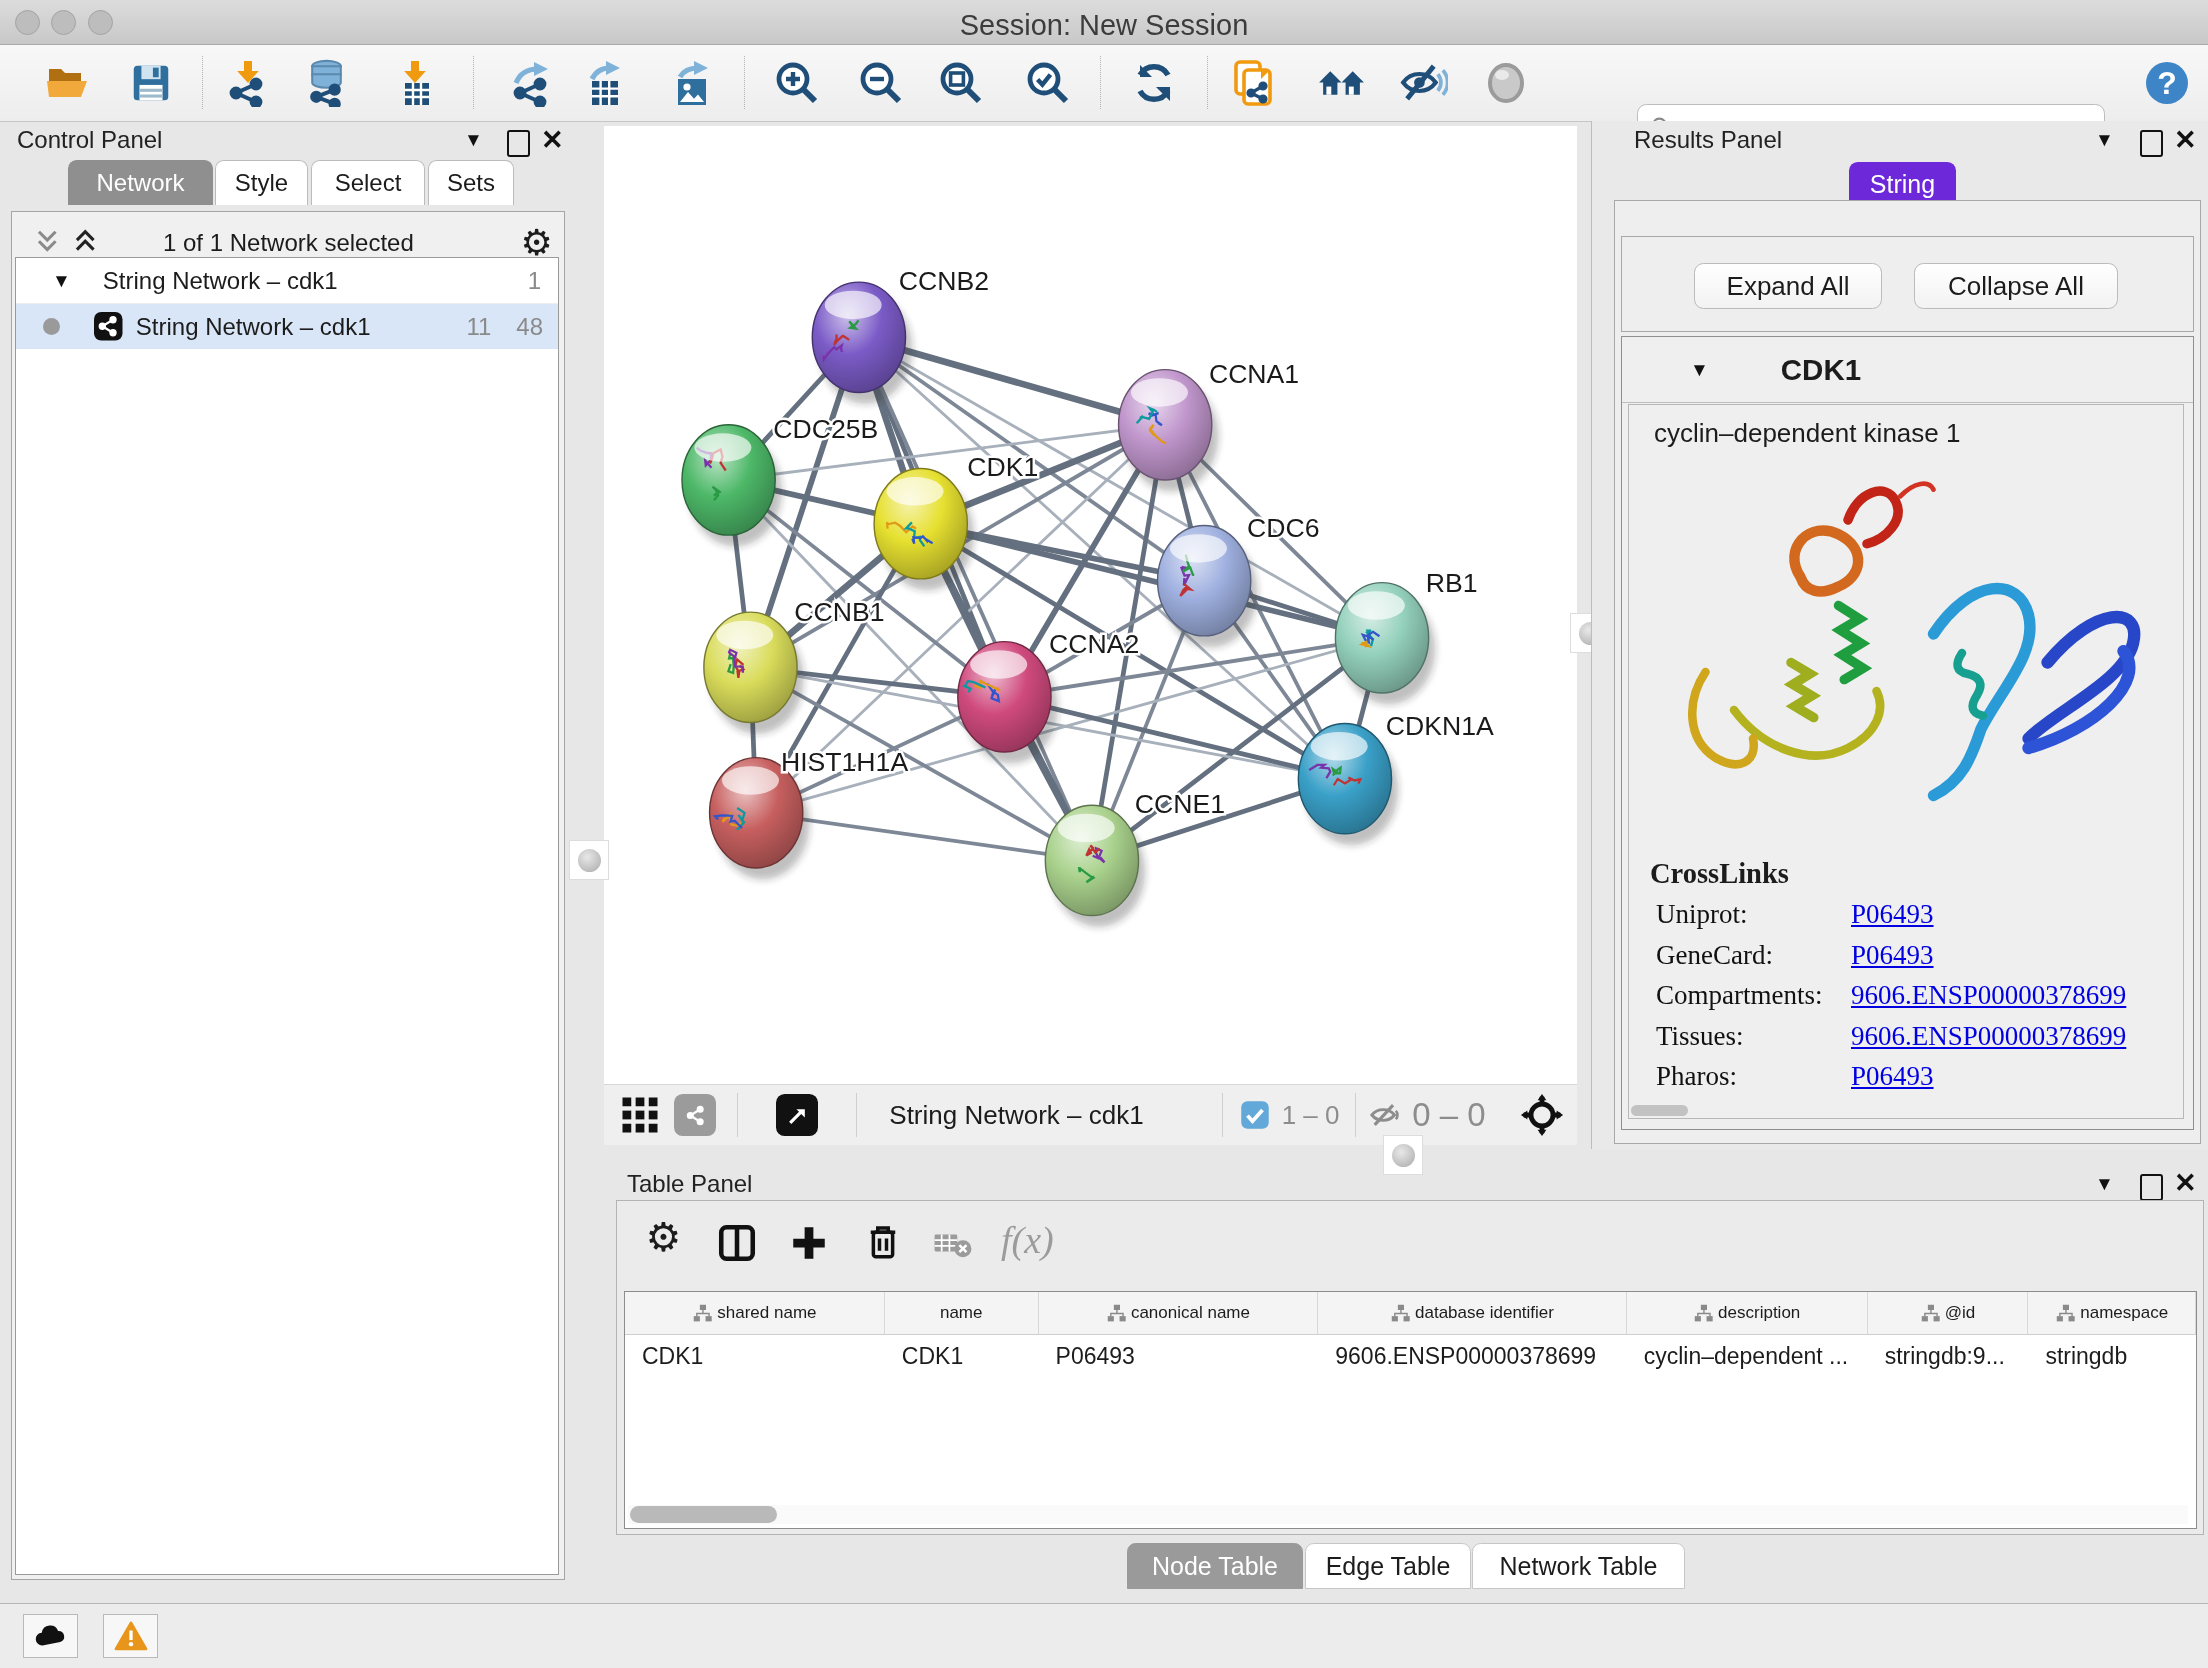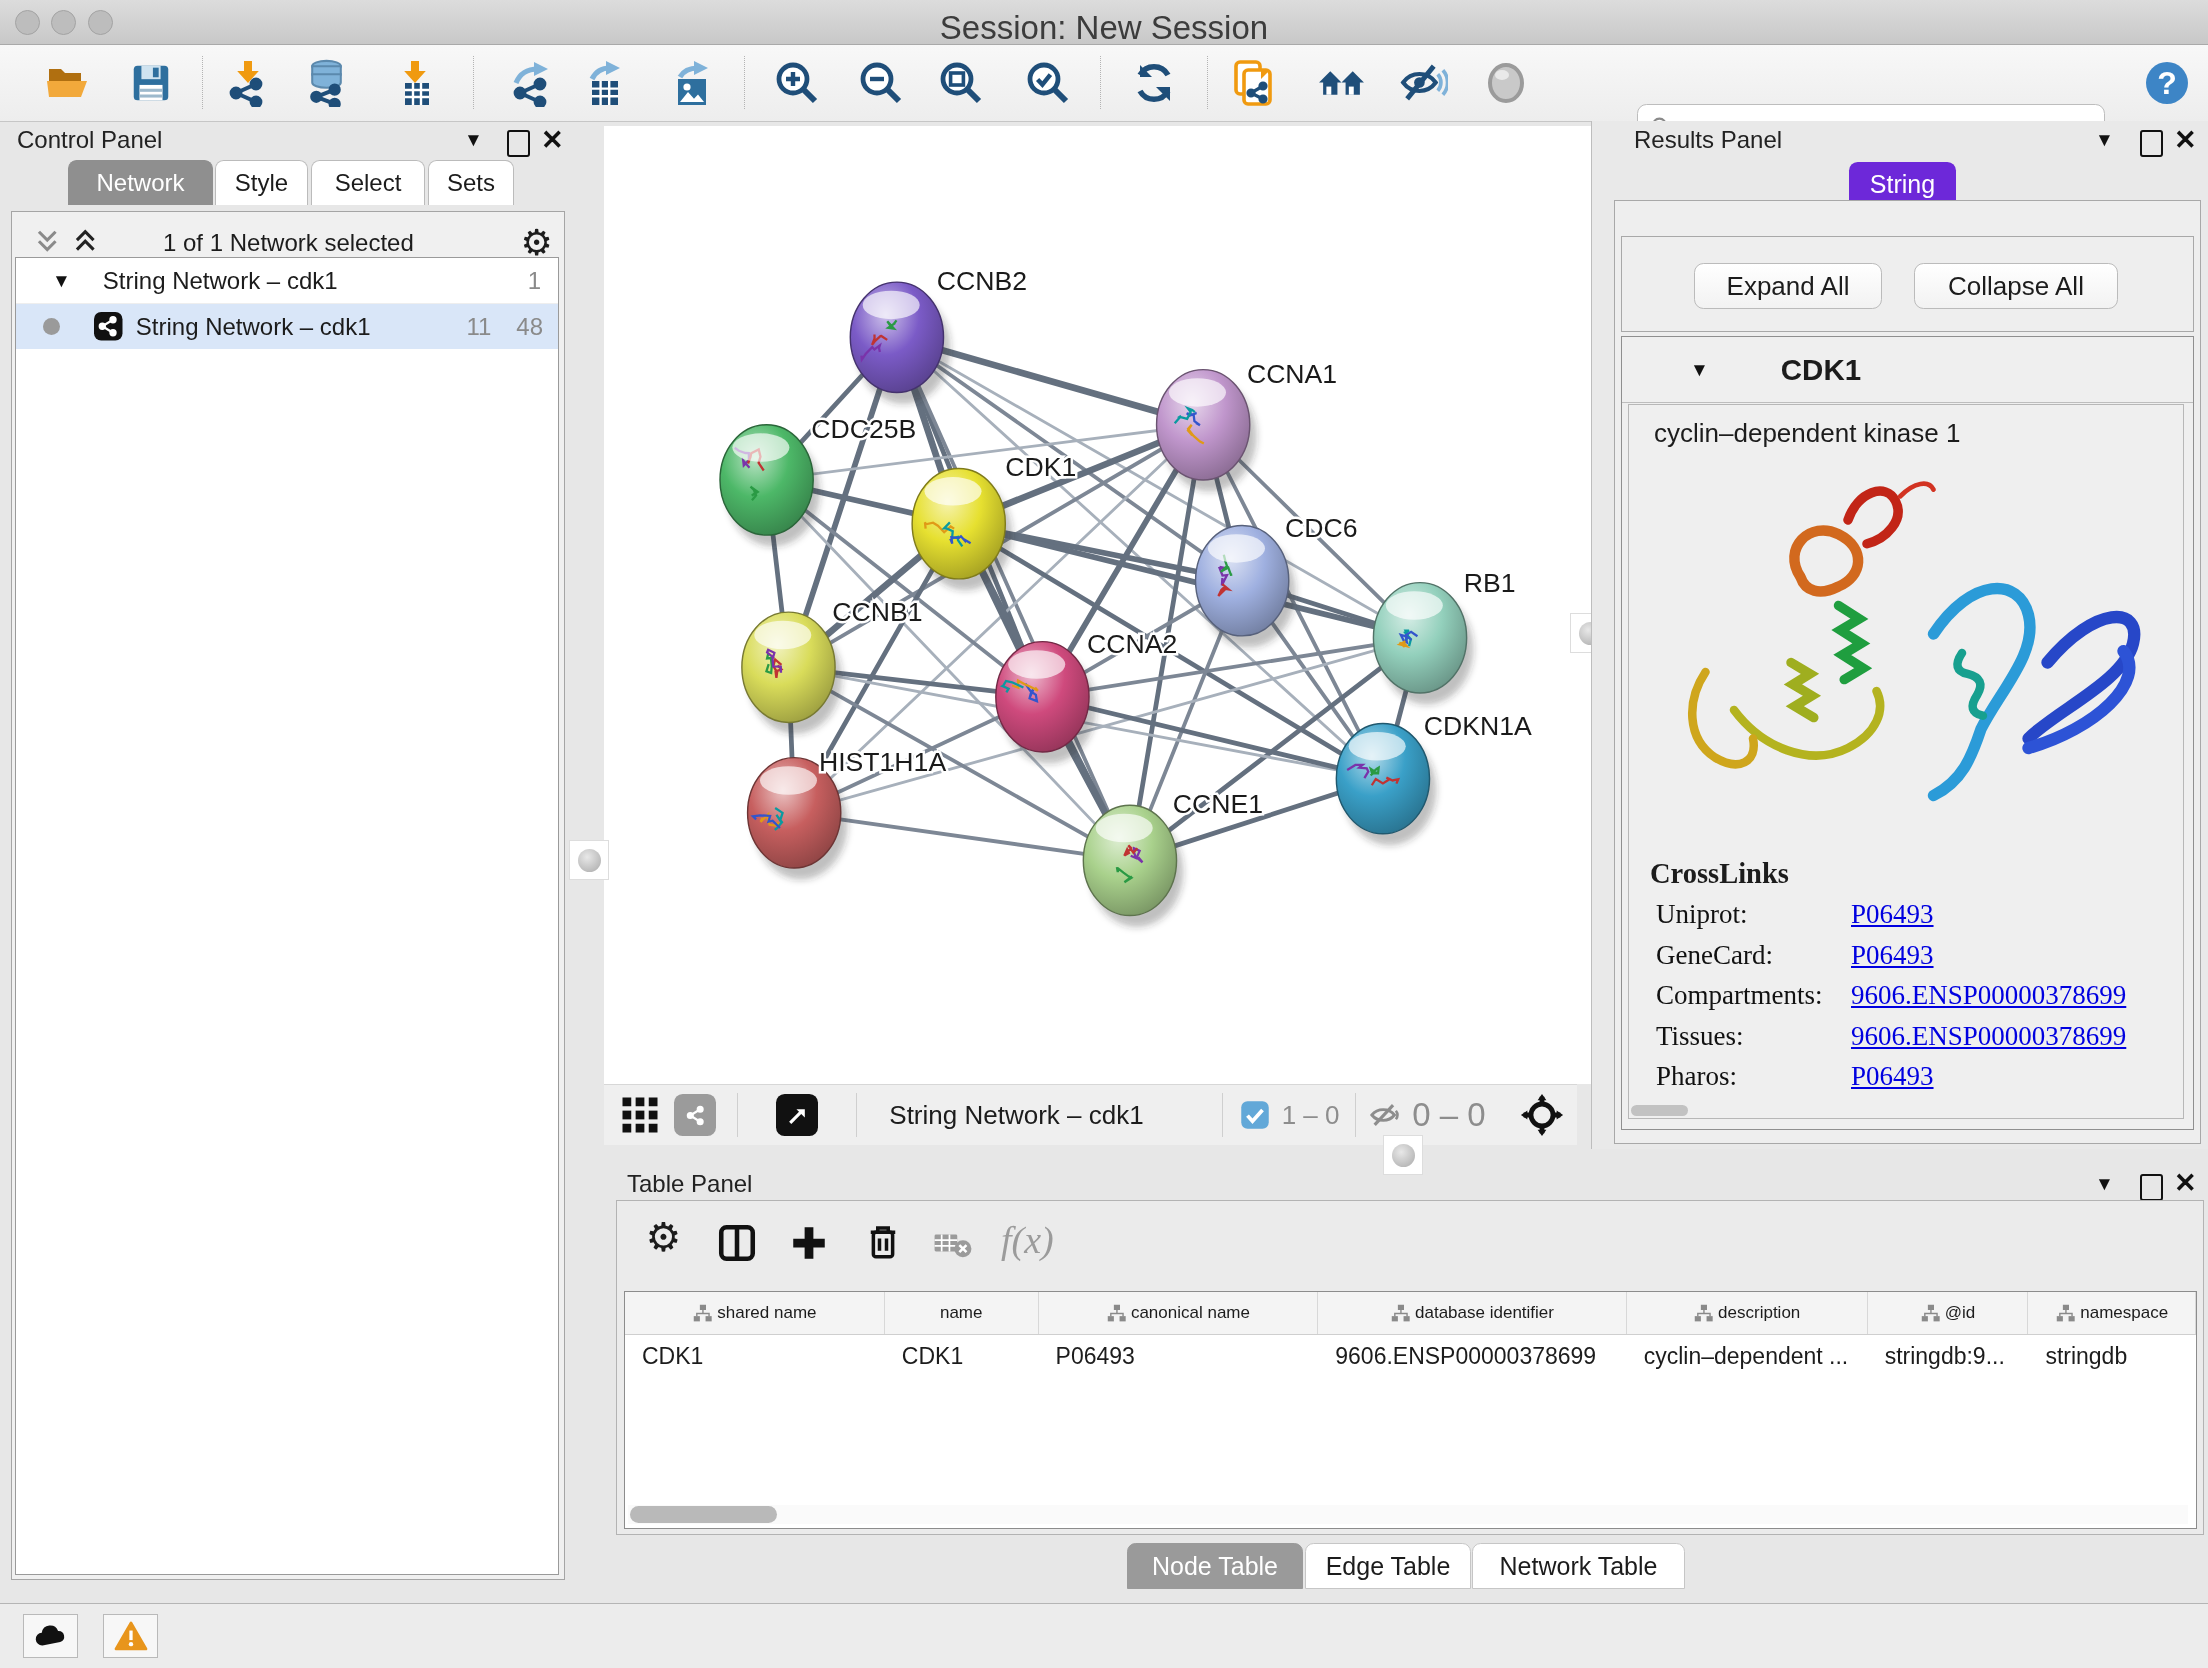--- a/index.html
+++ b/index.html
@@ -3,21 +3,21 @@
 <meta charset="utf-8">
 <style>
   html,body{margin:0;padding:0;background:#e7e7e7;}
   #win{position:relative;width:2208px;height:1668px;background:#e7e7e7;
        font-family:"Liberation Sans",sans-serif;color:#1c1c1c;overflow:hidden;}
   .abs{position:absolute;}
   
   #titlebar{left:0;top:0;width:2208px;height:44px;
     background:linear-gradient(#dcdcdc,#c8c8c8);border-bottom:1px solid #a9a9a9;}
   .tlight{width:23px;height:23px;border-radius:50%;background:#bdbdbd;border:1px solid #a3a3a3;top:9.5px;}
-  #wtitle{width:100%;text-align:center;top:8.6px;font-size:33px;color:#3c3c3c;}
+  #wtitle{width:100%;text-align:center;top:8.6px;font-size:29px;color:#3c3c3c;}
   
   #toolbar{left:0;top:45px;width:2208px;height:76px;background:linear-gradient(#f8f8f8,#ededed);
     border-bottom:1px solid #c6c6c6;}
   .ticon{top:13.3px;width:49px;height:49px;display:flex;align-items:center;justify-content:center;}
   .tsep{top:11.4px;height:53px;width:0;border-left:1.9px dotted #b3b3b3;}
   #searchbox{left:1637px;top:59px;width:468px;height:46px;background:#fff;border:1px solid #bdbdbd;
     border-radius:9.5px;display:flex;align-items:center;padding-left:11.4px;box-sizing:border-box;}
   #searchbox input{border:none;outline:none;font-size:23px;width:399px;background:transparent;}
   
   .ptitle{font-size:24px;color:#222;}
@@ -27,21 +27,21 @@
   
   #cpanel-body{left:11.4px;top:211px;width:552px;height:1367px;background:#f0f0f0;border:1px solid #a5a5a5;}
   .tab{height:44px;border:1px solid #bbb;border-bottom:none;border-radius:8.6px 8.6px 0 0;background:#fff;
     display:flex;align-items:center;justify-content:center;font-size:24px;}
   .tabsel{background:#8f8f8f;color:#fff;border-color:#8f8f8f;}
   #cptree{left:15px;top:257px;width:542px;height:1316px;background:#fff;border:1px solid #9a9a9a;}
   .treerow{height:45px;display:flex;align-items:center;font-size:24px;}
   .rowsel{background:#d9e6f8;}
   .cnt{color:#8a8a8a;}
   
-  #canvas{left:604px;top:126px;width:973px;height:958px;background:#fff;padding-left:38px;}
+  #canvas{left:604px;top:126px;width:973px;height:958px;background:#fff;}
   #navbar{left:604px;top:1084px;width:973px;height:60px;background:#efefef;border-top:1px solid #d7d7d7;
     display:flex;align-items:center;}
   .navsep{width:0;height:44px;border-left:1px solid #cfcfcf;}
   .blackbtn{width:42px;height:42px;border-radius:8.6px;background:#111;display:flex;align-items:center;justify-content:center;}
   .graybtn{width:42px;height:42px;border-radius:8.6px;background:#9b9b9b;display:flex;align-items:center;justify-content:center;}
   
   .knob{width:38px;height:38px;background:#fff;border:1px solid #ddd;display:flex;align-items:center;justify-content:center;}
   .knob i{display:block;width:23px;height:23px;border-radius:50%;background:radial-gradient(circle at 40% 35%,#e8e8e8,#a9a9a9);}
   
   #rpanel{left:1591px;top:121px;width:617px;height:1028px;background:#e9e9e9;border-left:1px solid #bdbdbd;}

